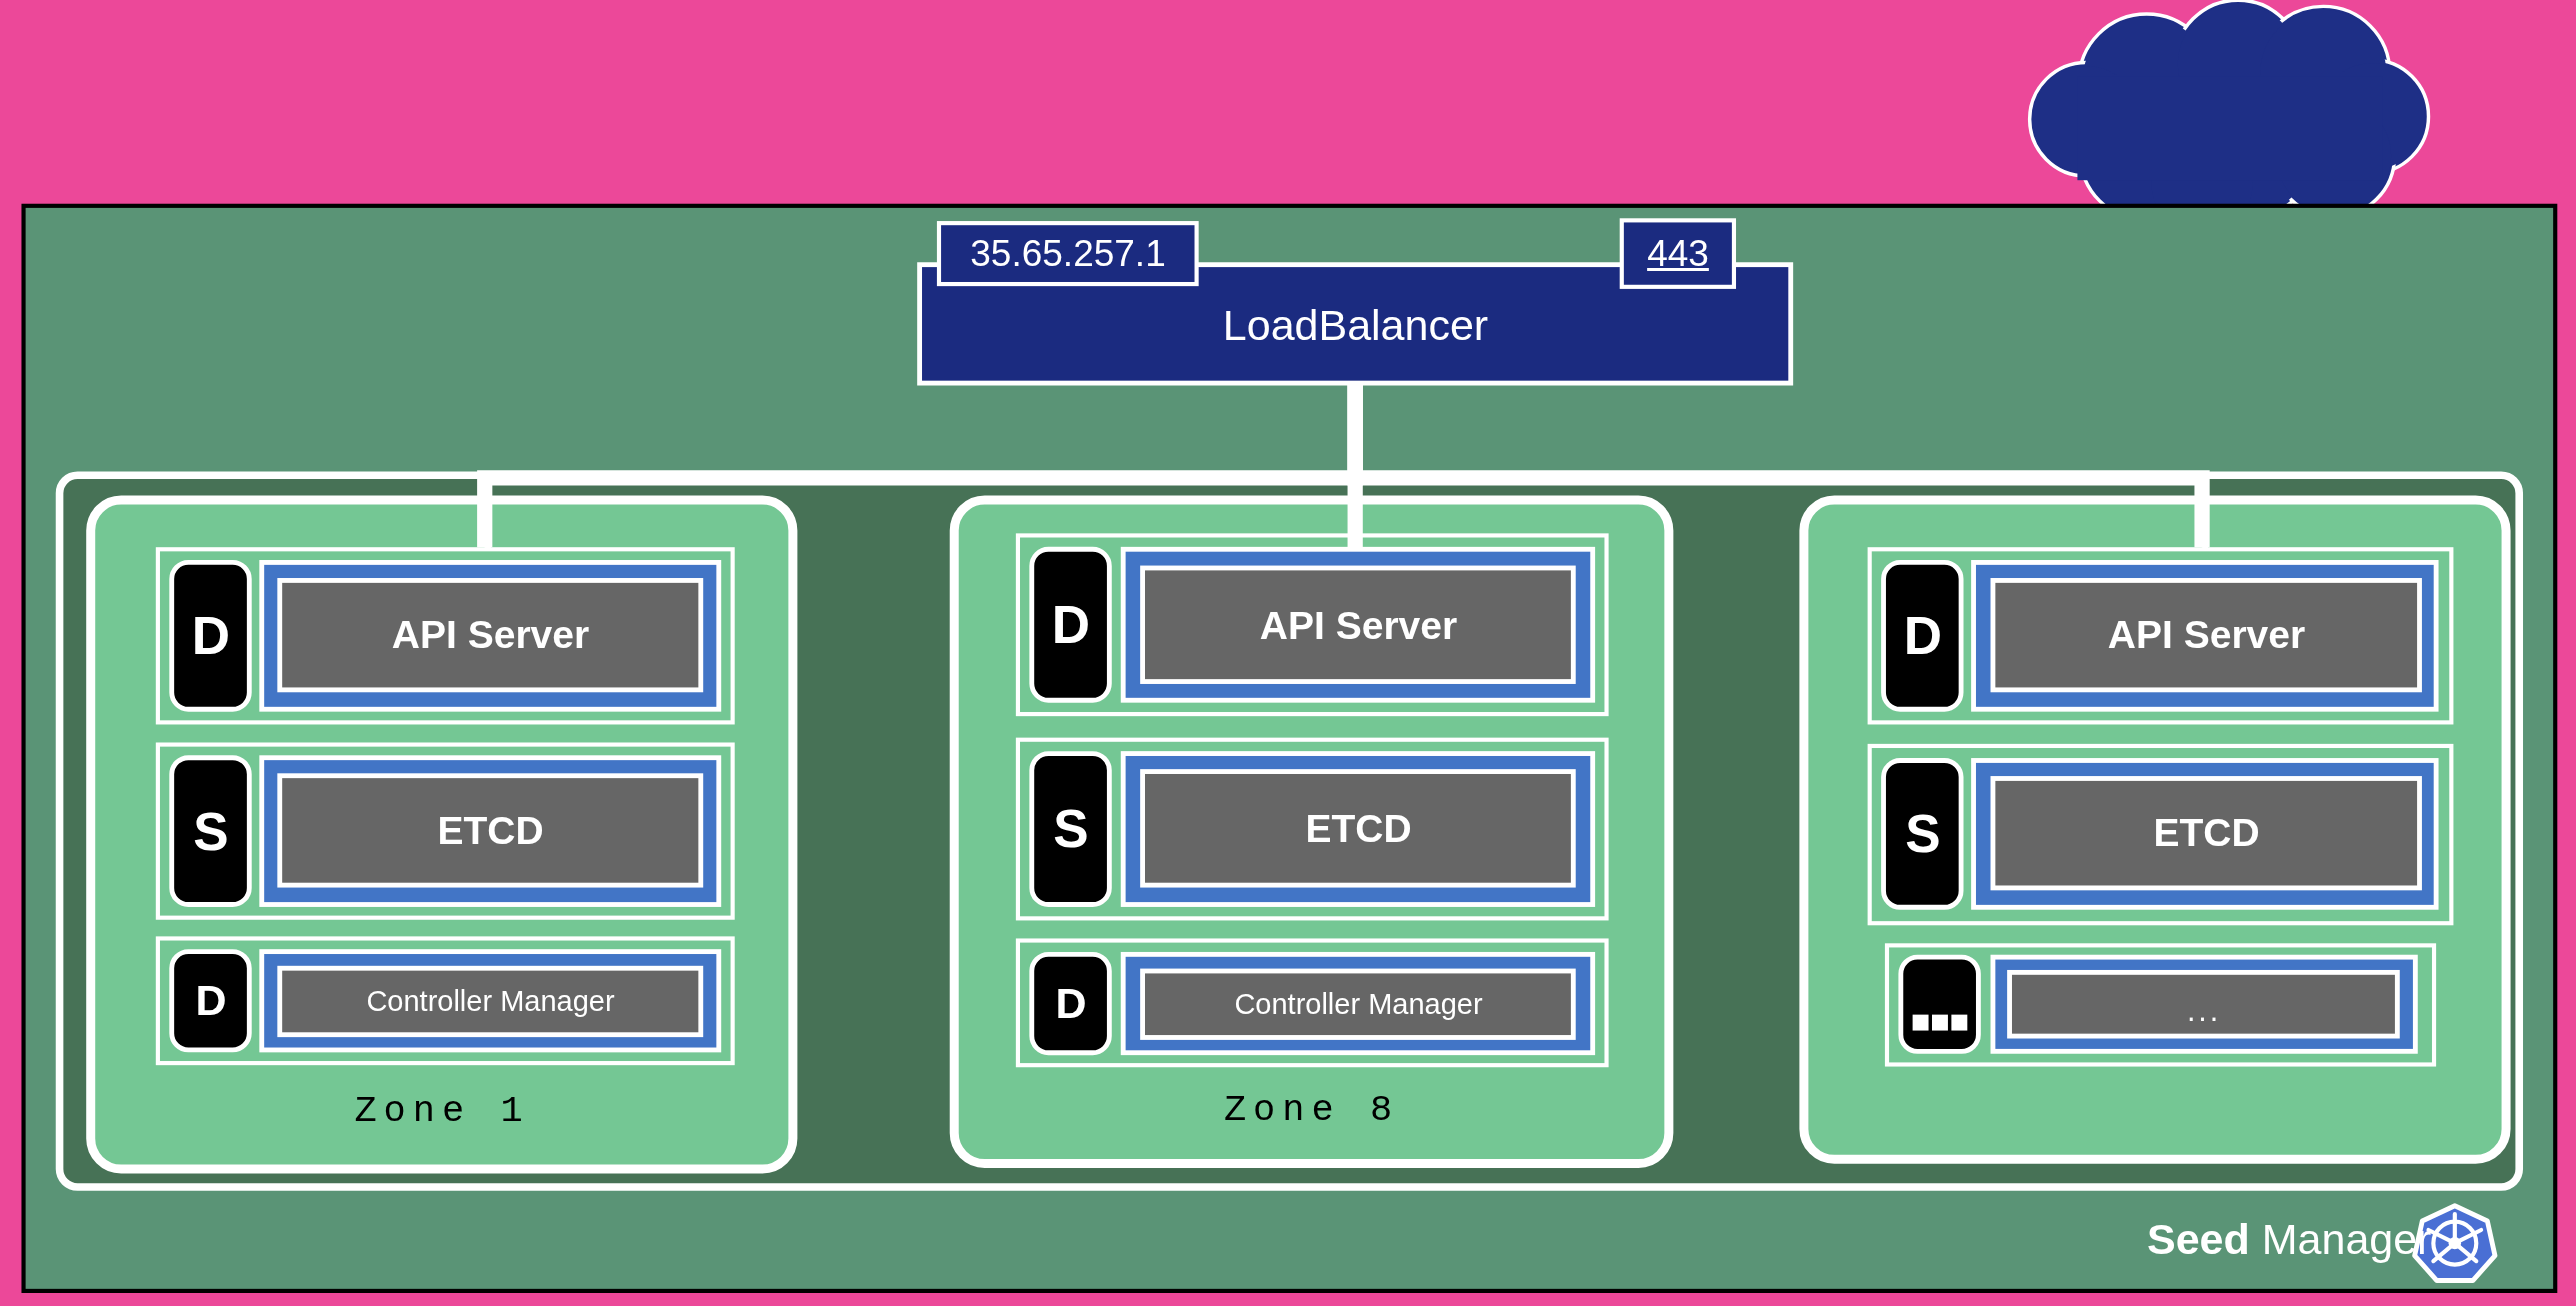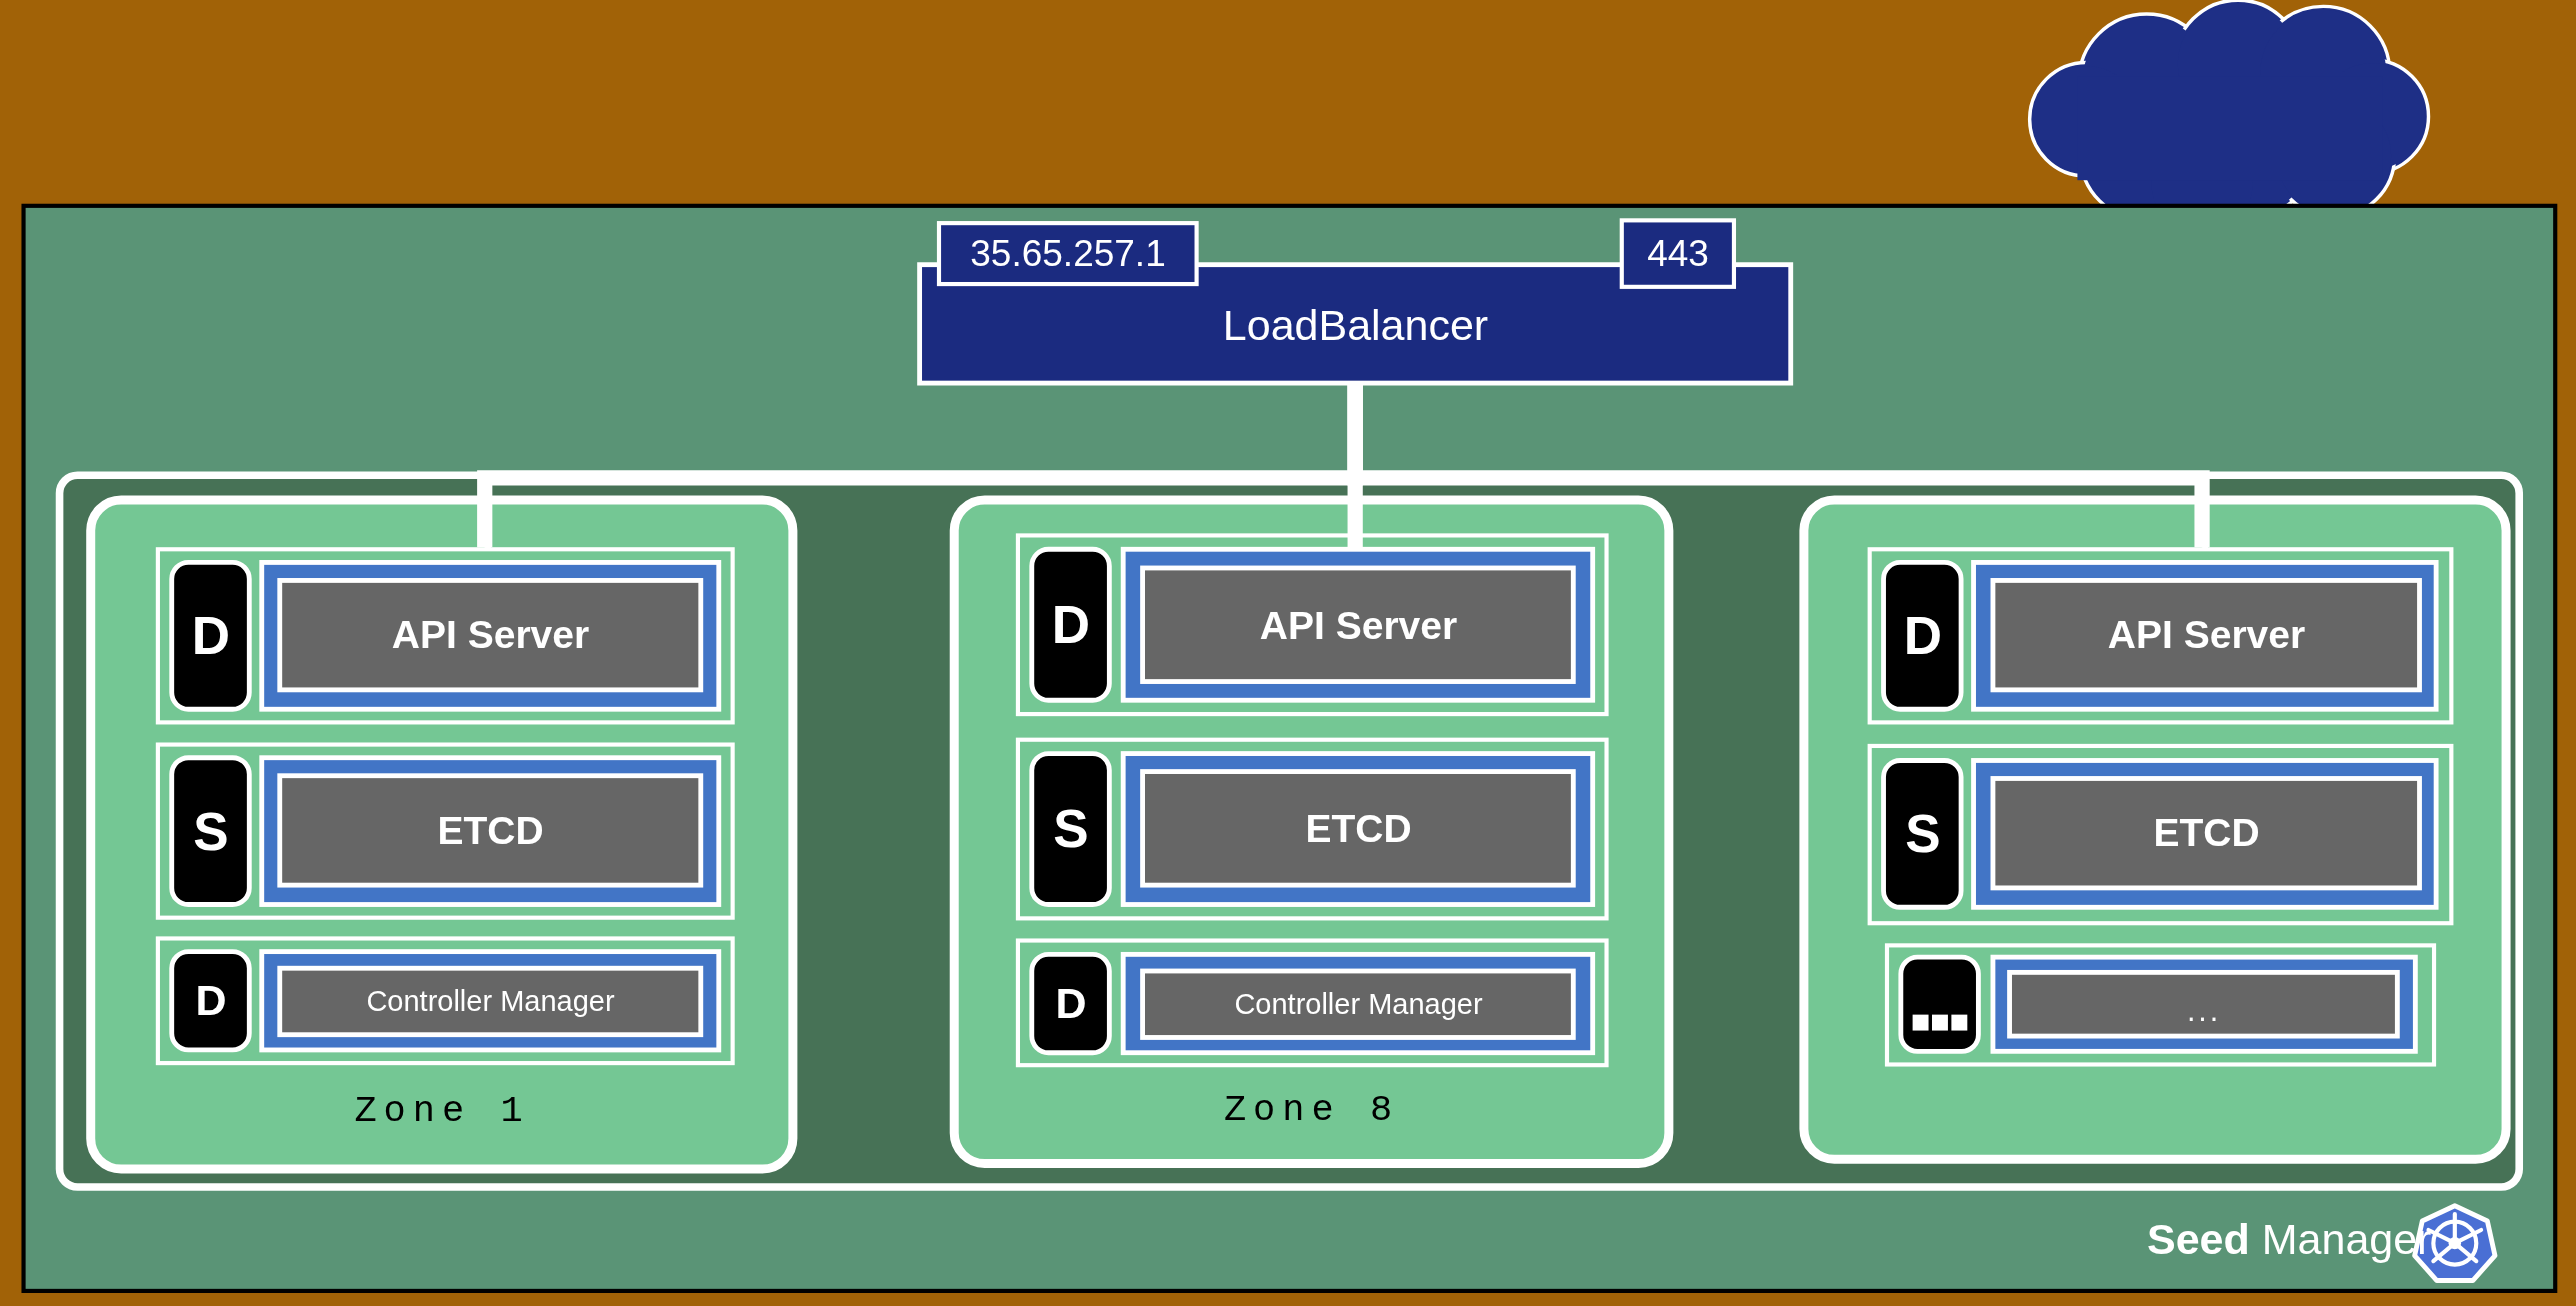--- a/index.html
+++ b/index.html
@@ -1,18 +1,18 @@
 <!DOCTYPE html>
 <html style="font-size:11px"><head>
 <meta charset="utf-8">
 <style>
   html,body{margin:0;padding:0;background:#ffffff;}
   body{width:2576px;height:1307px;overflow:hidden;
        font-family:"Liberation Sans","DejaVu Sans",sans-serif;}
-  #stage{position:relative;width:2576px;height:1307px;background:#a16207;}
+  #stage{position:relative;width:2576px;height:1307px;background:#ec4899;}
   svg.layer{position:absolute;left:0;top:0;width:2576px;height:1307px;}
   .txt{position:absolute;display:flex;align-items:center;justify-content:center;
        text-align:center;line-height:1;}
   .white{color:#ffffff;}
   .mono{font-family:Liberation Mono, monospace;color:#000000;}
 </style>
 </head>
 <body>
 
 <div id="stage">
@@ -133,21 +133,21 @@
     <rect x="1328" y="382" width="1258" height="171" fill="#1B2B80" stroke="#ffffff" stroke-width="7"></rect>
     <rect x="1356" y="322" width="372" height="88" fill="#1B2B80" stroke="#ffffff" stroke-width="6"></rect>
     <rect x="2342" y="318" width="162" height="96" fill="#1B2B80" stroke="#ffffff" stroke-width="6"></rect>
 
     <g transform="translate(3545,1793)">
       <use href="#k8swheel"></use>
     </g>
   </svg>
 
   <div class="txt white" style="left:939px;top:223px;width:258px;height:61px;font-size:37px;">35.65.257.1</div>
-  <div class="txt white" style="left:1622px;top:220px;width:112px;height:66px;font-size:37px;">443</div>
+  <div class="txt white" style="left:1622px;top:220px;width:112px;height:66px;font-size:37px;text-decoration:underline;">443</div>
   <div class="txt white" style="left:920px;top:277px;width:871px;height:97px;font-size:43px;">LoadBalancer</div>
 
   <div class="txt white" style="left:172px;top:562px;width:78px;height:147px;font-size:53px;font-weight:bold;">D</div>
   <div class="txt white" style="left:280px;top:580px;width:421px;height:109px;font-size:39px;font-weight:bold;">API Server</div>
   <div class="txt white" style="left:172px;top:758px;width:78px;height:147px;font-size:53px;font-weight:bold;">S</div>
   <div class="txt white" style="left:280px;top:776px;width:421px;height:109px;font-size:39px;font-weight:bold;">ETCD</div>
   <div class="txt white" style="left:172px;top:951px;width:78px;height:98px;font-size:43px;font-weight:bold;">D</div>
   <div class="txt white" style="left:280px;top:968px;width:421px;height:66px;font-size:29px;">Controller Manager</div>
   <div class="txt mono" style="left:91px;top:1087px;width:702px;height:48px;font-size:37px;letter-spacing:7px;">Zone 1</div>
 

